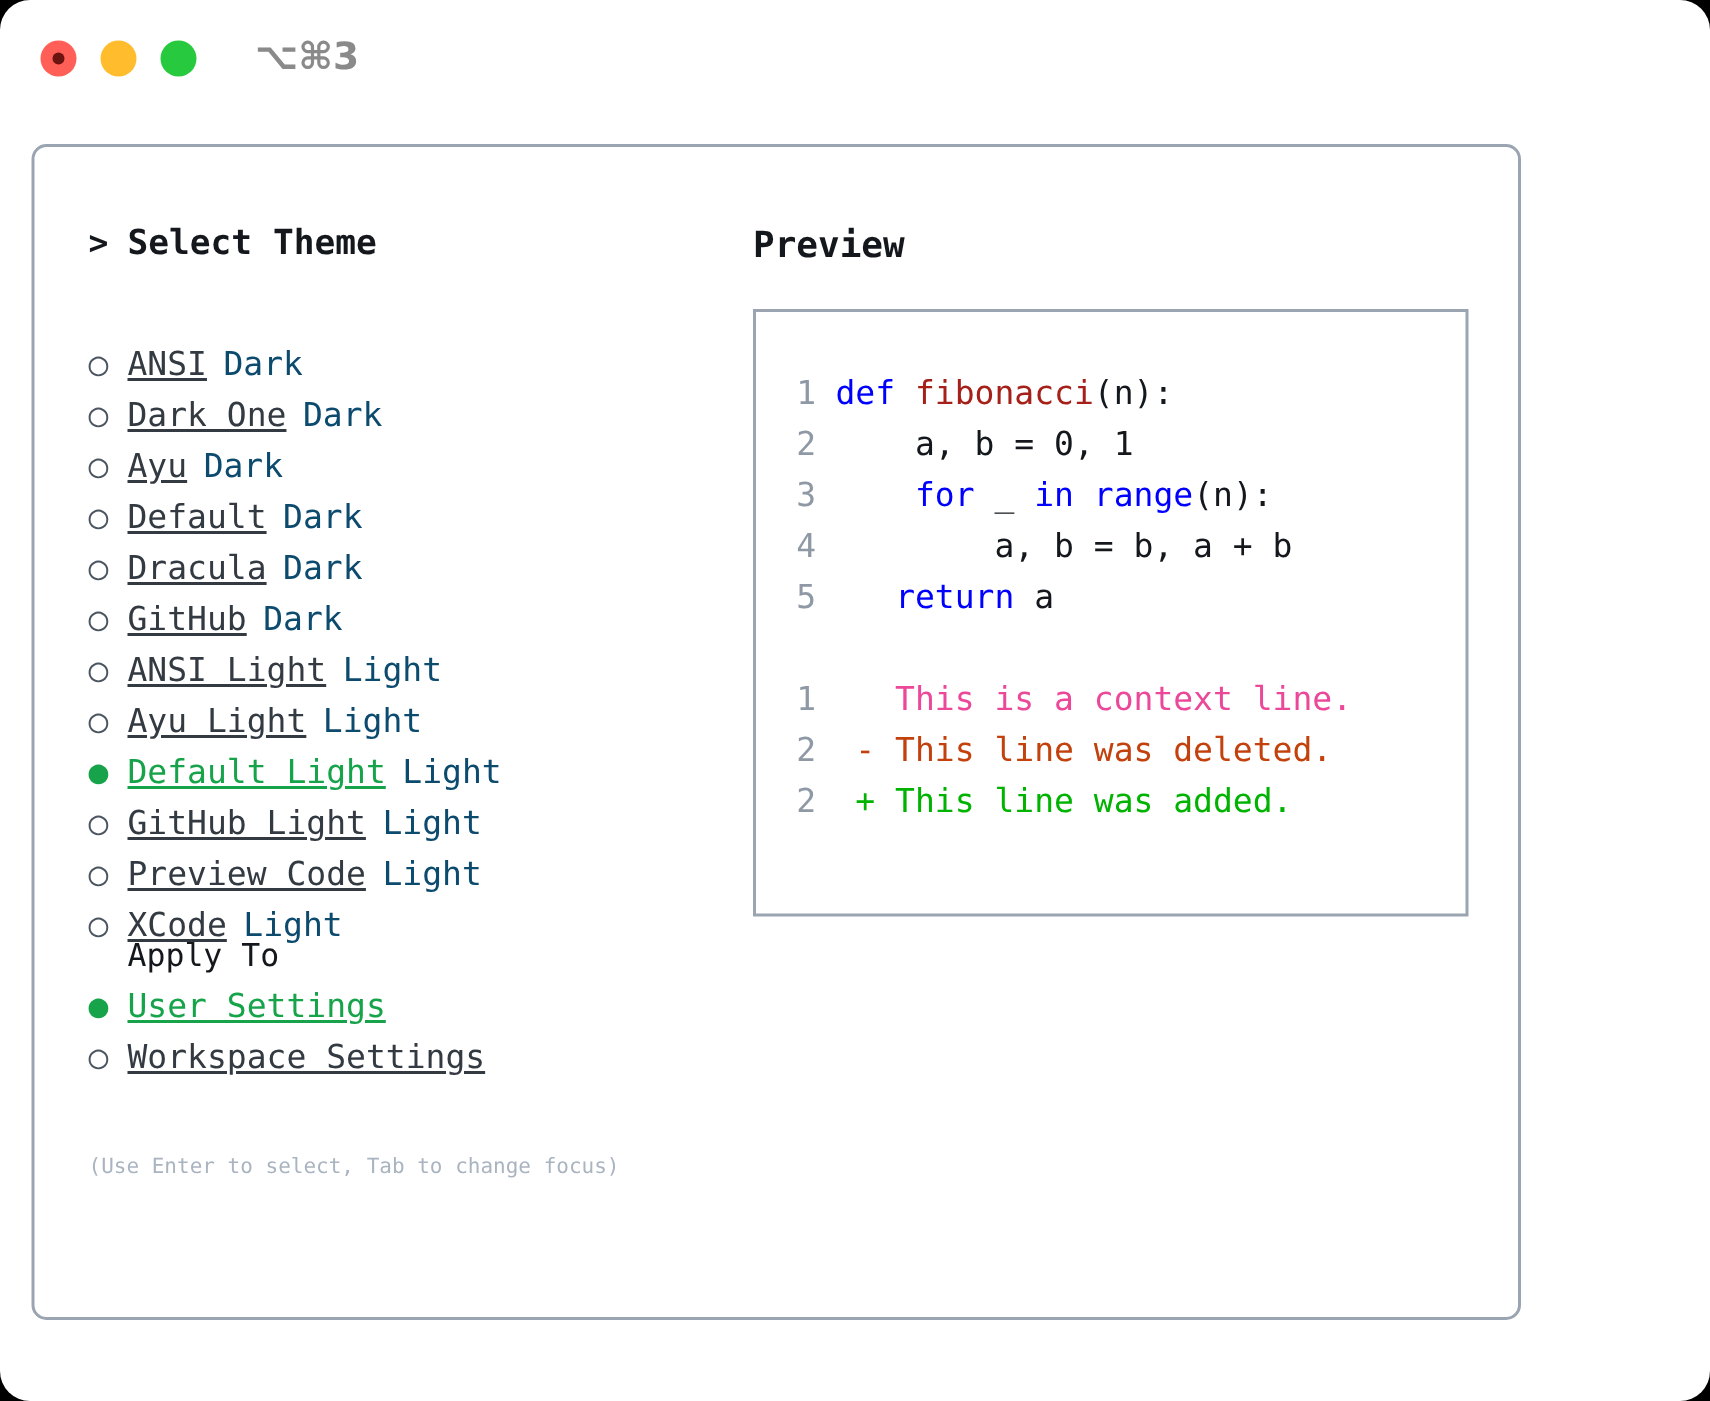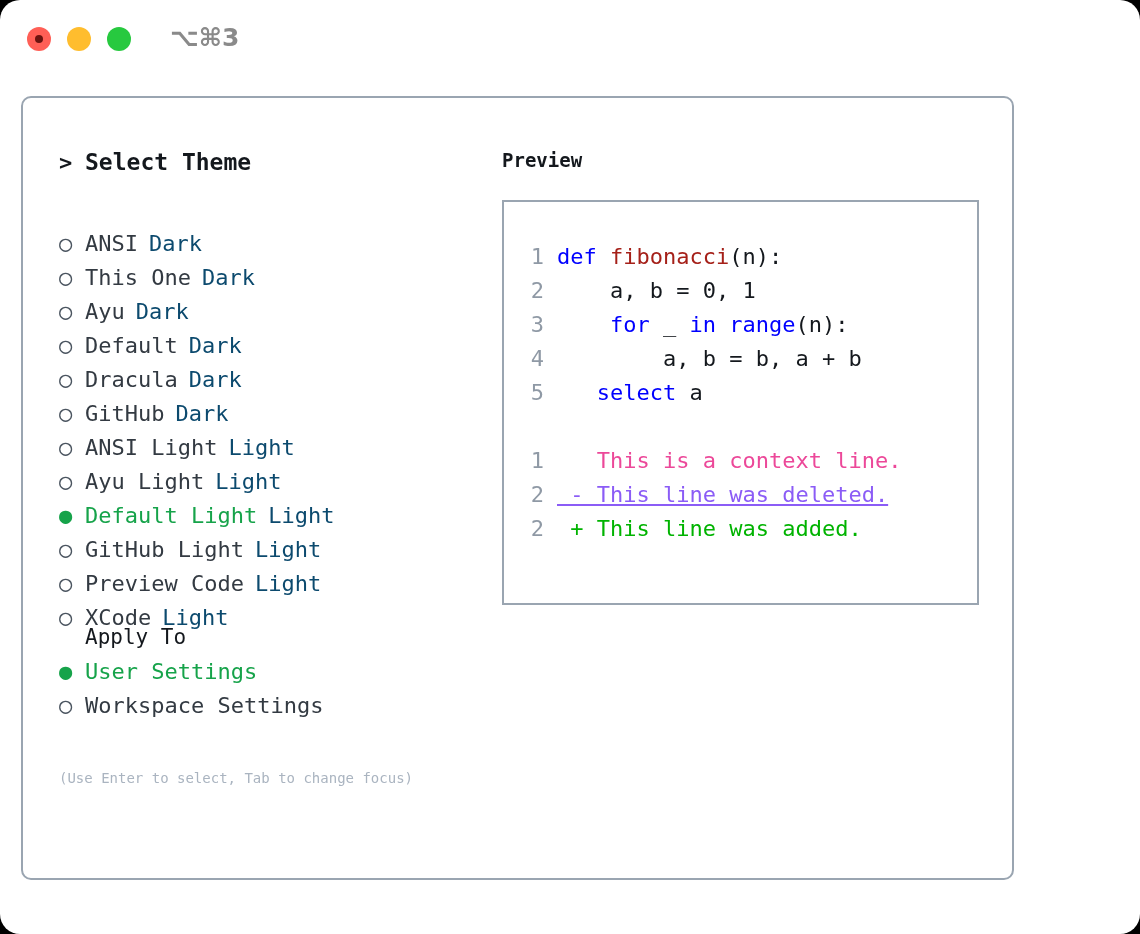--- a/index.html
+++ b/index.html
@@ -89,21 +89,21 @@
     font-size: 22px;
     white-space: nowrap;
     font-family: "DejaVu Sans Mono", monospace;
   }
   .marker {
     display: inline-block;
     width: 26px;
     flex: 0 0 26px;
     font-size: 22px;
   }
-  .label { color: #333a42; }
+  .label { color: #333a42; text-decoration: underline; }
   .variant {
     color: #0c4a6e;
     margin-left: 11px;
     margin-top: 48px;
   }
 
   #select-theme-header {
     font-weight: bold;
     color: #14181d;
     font-size: 23px;
@@ -135,21 +135,21 @@
   }
 
   
   #right-col {
     position: absolute;
     left: 479px;
     top: 51px;
     width: 490px;
   }
   #preview-title {
-    font-size: 19px;
+    font-size: 24px;
     font-weight: bold;
     color: #14181d;
     margin-bottom: 29px;
     font-family: "DejaVu Sans Mono", monospace;
   }
   #preview-box {
     width: 477px;
     height: 405px;
     border: 2px solid #9aa5b1;
     box-sizing: border-box;
@@ -172,21 +172,21 @@
     text-align: right;
     color: #8f99a5;
     margin-right: 13px;
   }
   .code-text { color: #14181d; }
   .tok-kw   { color: #0000ff; }
   .tok-fn   { color: #a52019; }
   .tok-plain{ color: #14181d; }
 
   .diff-context { color: #ec4899; }
-  .diff-del     { color: #8b5cf6; text-decoration: underline; }
+  .diff-del     { color: #c2410c; }
   .diff-add     { color: #00b300; }
   .blank-line   { height: 34px; }
 </style>
 </head>
 <body>
 
 <div id="window">
 
   <div id="titlebar">
     <div class="dot" id="dot-close"></div>
@@ -205,21 +205,21 @@
       </div>
 
       <div id="theme-list">
           <div class="list-row">
             <span class="marker radio-off">○</span>
             <span class="label">ANSI</span>
             <span class="variant">Dark</span>
           </div>
           <div class="list-row">
             <span class="marker radio-off">○</span>
-            <span class="label">This One</span>
+            <span class="label">Dark One</span>
             <span class="variant">Dark</span>
           </div>
           <div class="list-row">
             <span class="marker radio-off">○</span>
             <span class="label">Ayu</span>
             <span class="variant">Dark</span>
           </div>
           <div class="list-row">
             <span class="marker radio-off">○</span>
             <span class="label">Default</span>
@@ -286,21 +286,21 @@
     </div>
 
     <div id="right-col">
       <div id="preview-title">Preview</div>
       <div id="preview-box">
         <div id="code-block">
             <div class="code-line"><span class="lineno">1</span><span class="code-text"><span class="tok-kw">def </span><span class="tok-fn">fibonacci</span><span class="tok-plain">(n):</span></span></div>
             <div class="code-line"><span class="lineno">2</span><span class="code-text"><span class="tok-plain">    a, b = 0, 1</span></span></div>
             <div class="code-line"><span class="lineno">3</span><span class="code-text"><span class="tok-plain">    </span><span class="tok-kw">for</span><span class="tok-plain"> _ </span><span class="tok-kw">in</span><span class="tok-plain"> </span><span class="tok-kw">range</span><span class="tok-plain">(n):</span></span></div>
             <div class="code-line"><span class="lineno">4</span><span class="code-text"><span class="tok-plain">        a, b = b, a + b</span></span></div>
-            <div class="code-line"><span class="lineno">5</span><span class="code-text"><span class="tok-plain">   </span><span class="tok-kw">select</span><span class="tok-plain"> a</span></span></div>
+            <div class="code-line"><span class="lineno">5</span><span class="code-text"><span class="tok-plain">   </span><span class="tok-kw">return</span><span class="tok-plain"> a</span></span></div>
           </div>
         <div class="blank-line"></div>
         <div id="diff-block">
             <div class="code-line"><span class="lineno">1</span><span class="diff-context">   This is a context line.</span></div>
             <div class="code-line"><span class="lineno">2</span><span class="diff-del"> - This line was deleted.</span></div>
             <div class="code-line"><span class="lineno">2</span><span class="diff-add"> + This line was added.</span></div>
           </div>
       </div>
     </div>
 

